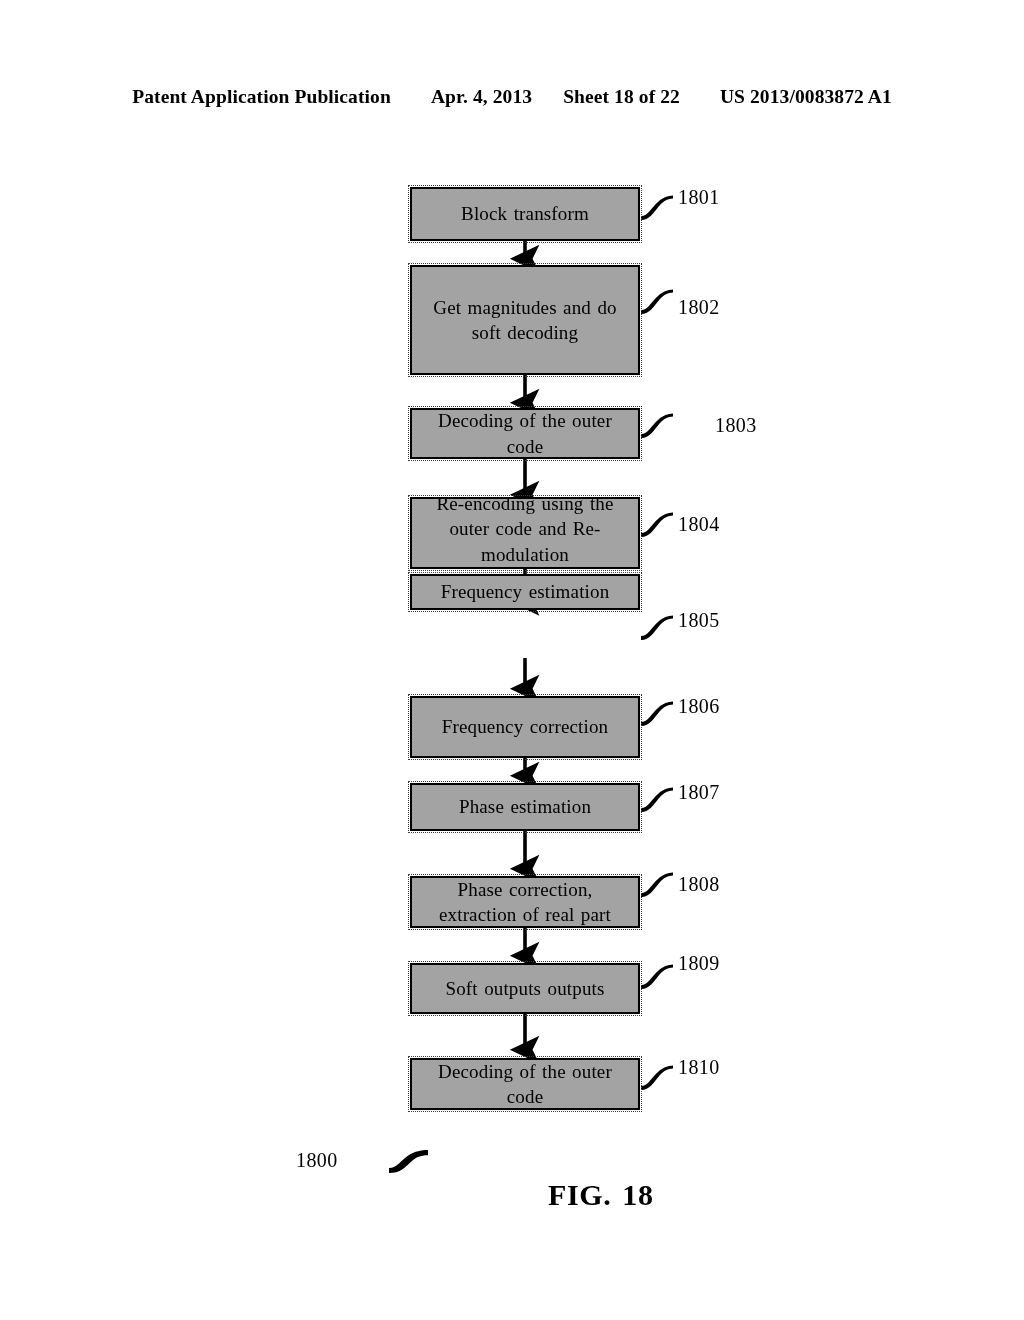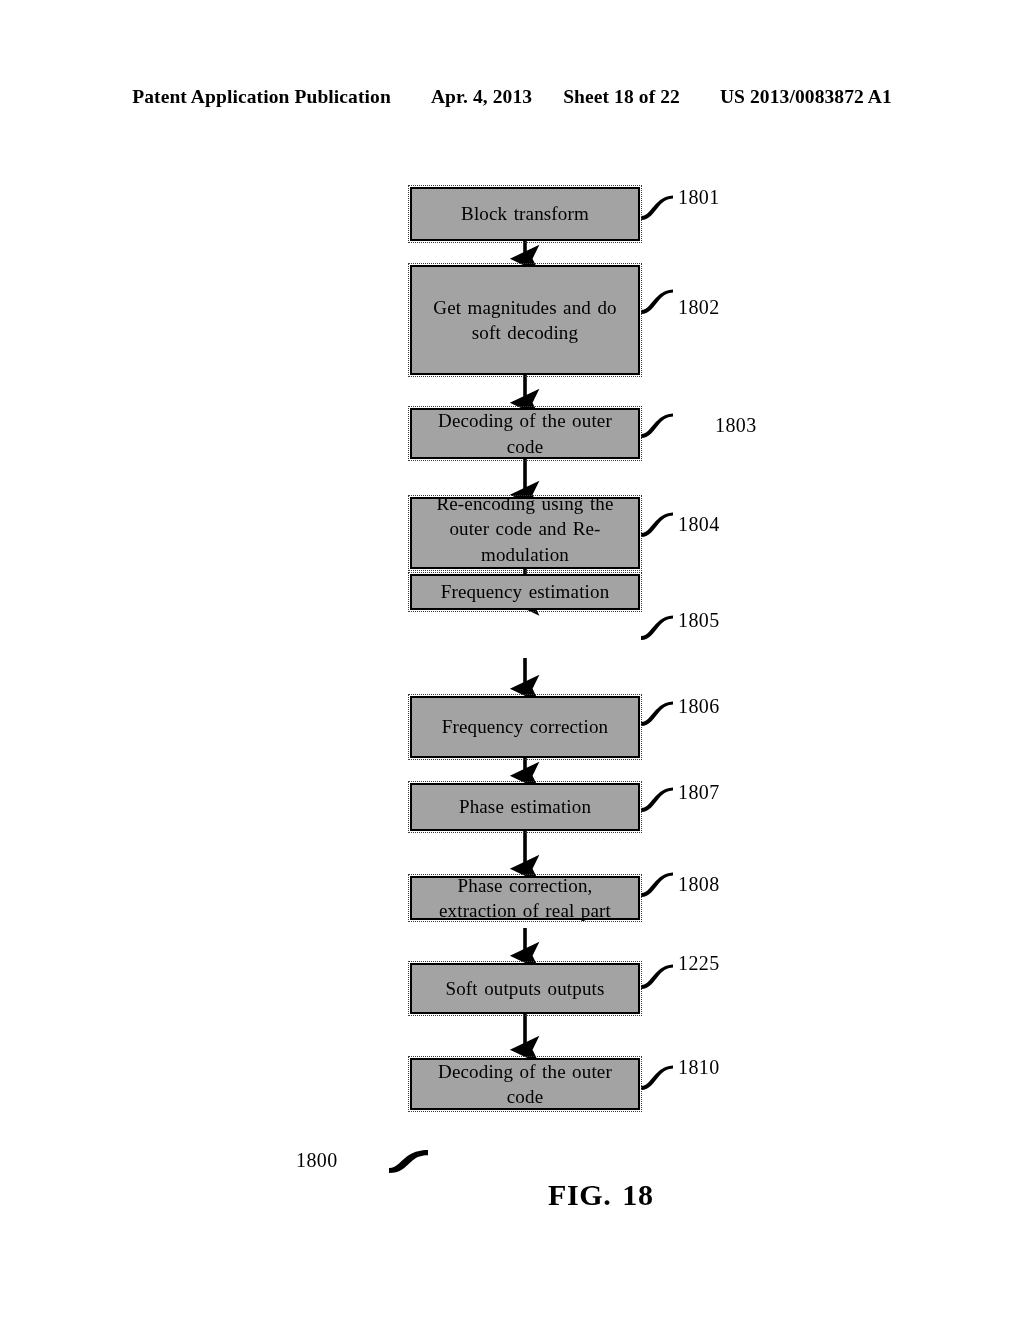--- a/index.html
+++ b/index.html
@@ -178,41 +178,41 @@
   </div>
 
   <div class="flow-box" style="left:410px; top:696px; width:230px; height:62px;">
     <span class="box-text">Frequency correction</span>
   </div>
 
   <div class="flow-box" style="left:410px; top:783px; width:230px; height:48px;">
     <span class="box-text">Phase  estimation</span>
   </div>
 
-  <div class="flow-box" style="left:410px; top:876px; width:230px; height:44px;">
+  <div class="flow-box" style="left:410px; top:876px; width:230px; height:52px;">
     <span class="box-text">Phase correction,<br>extraction of real part</span>
   </div>
 
   <div class="flow-box" style="left:410px; top:963px; width:230px; height:51px;">
     <span class="box-text">Soft outputs outputs</span>
   </div>
 
   <div class="flow-box" style="left:410px; top:1058px; width:230px; height:52px;">
     <span class="box-text">Decoding of the  outer<br>code</span>
   </div>
 
   <div class="ref-callout" style="left:678px; top:186px;">1801</div>
   <div class="ref-callout" style="left:678px; top:296px;">1802</div>
   <div class="ref-callout" style="left:678px; top:414px;margin-left:37px;">1803</div>
   <div class="ref-callout" style="left:678px; top:513px;">1804</div>
   <div class="ref-callout" style="left:678px; top:609px;">1805</div>
   <div class="ref-callout" style="left:678px; top:695px;">1806</div>
   <div class="ref-callout" style="left:678px; top:781px;">1807</div>
   <div class="ref-callout" style="left:678px; top:873px;">1808</div>
-  <div class="ref-callout" style="left:678px; top:952px;">1225</div>
+  <div class="ref-callout" style="left:678px; top:952px;">1809</div>
   <div class="ref-callout" style="left:678px; top:1056px;">1810</div>
 
   <div id="figure-id-group">
     <span class="fig-id-text">1800</span>
     <svg class="fig-id-swoosh" width="46" height="26" viewBox="0 0 46 26">
       <path d="M2,21 C10,21 14,13 22,8 C28,4.2 34,3.2 41,3 L41,8.2 C35,8.4 30,9.4 25.5,13.5 C17,21.5 13,26 2,26 Z" fill="#000000"></path>
     </svg>
   </div>
 
   <div id="figure-caption">FIG. 18</div>

